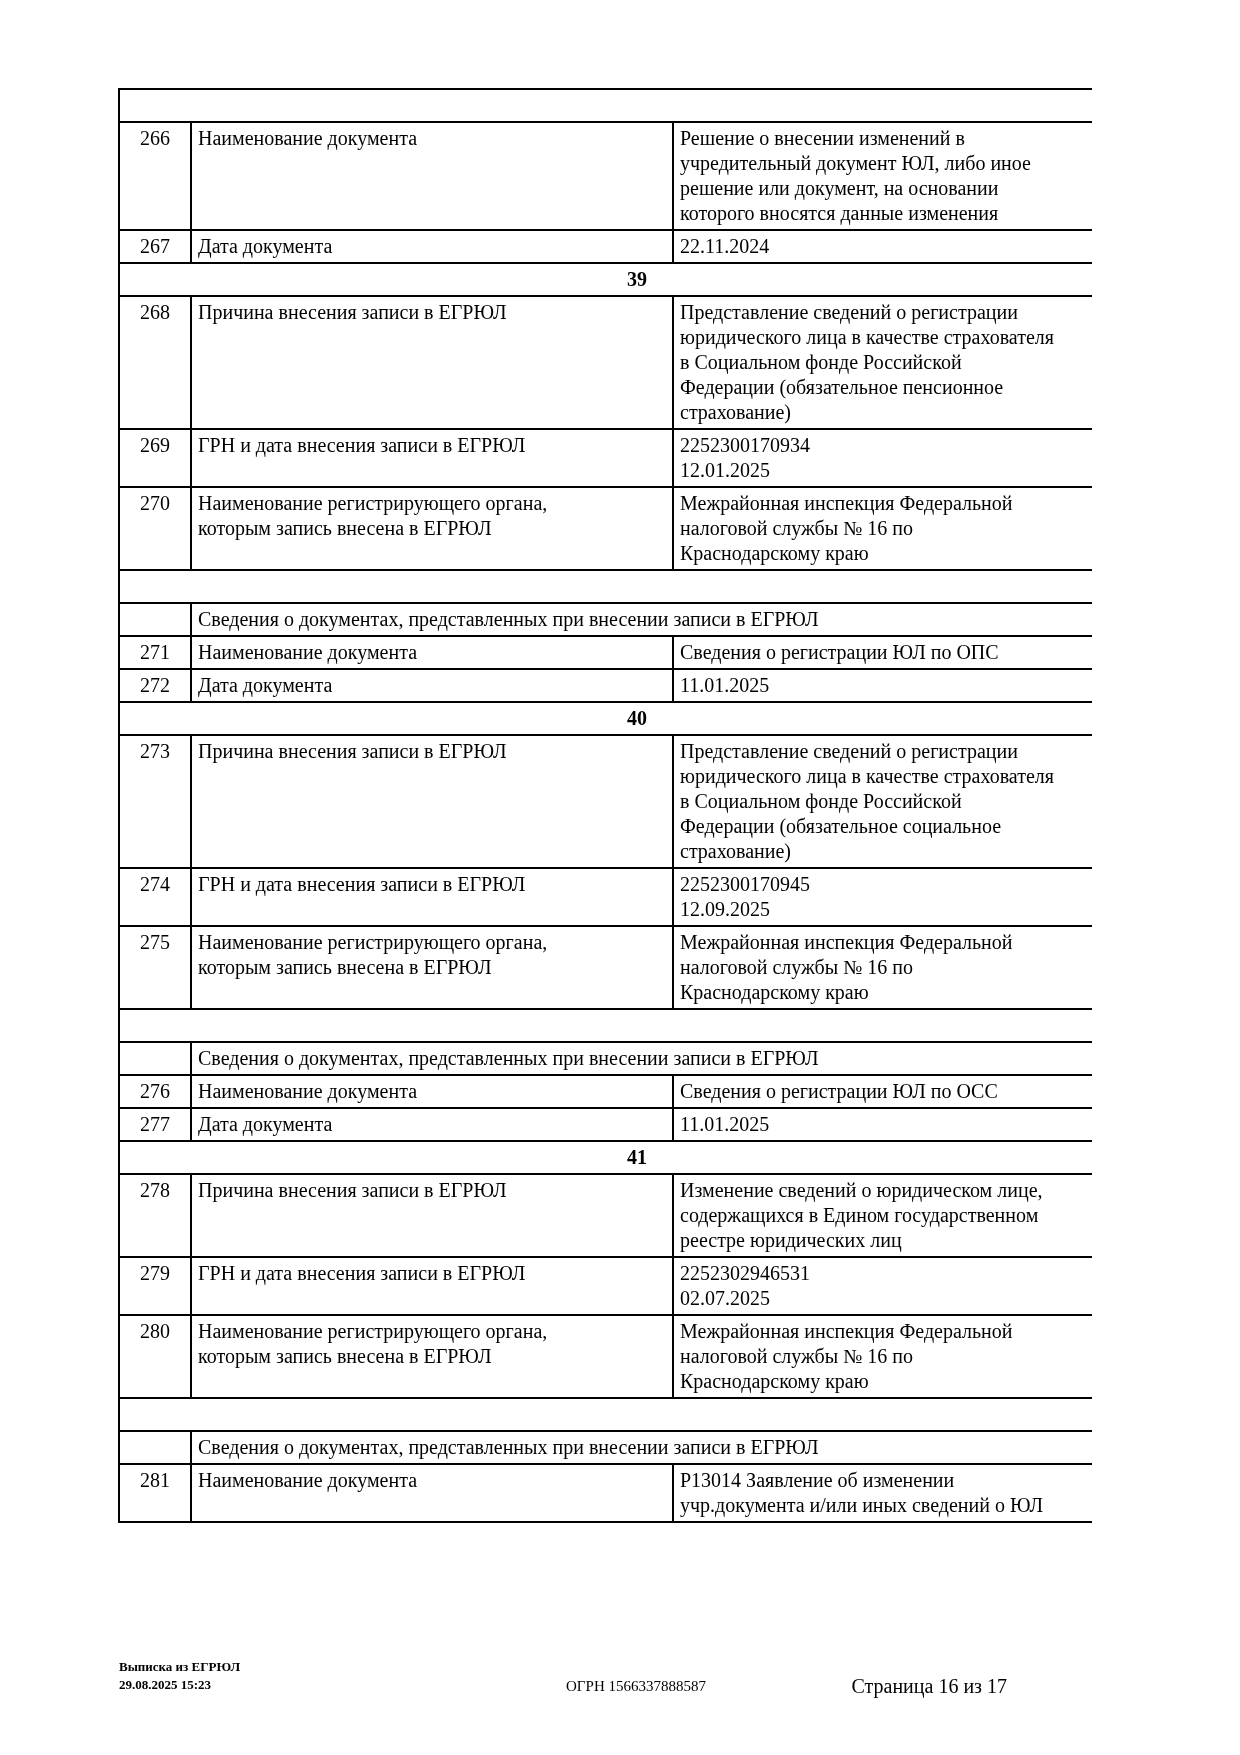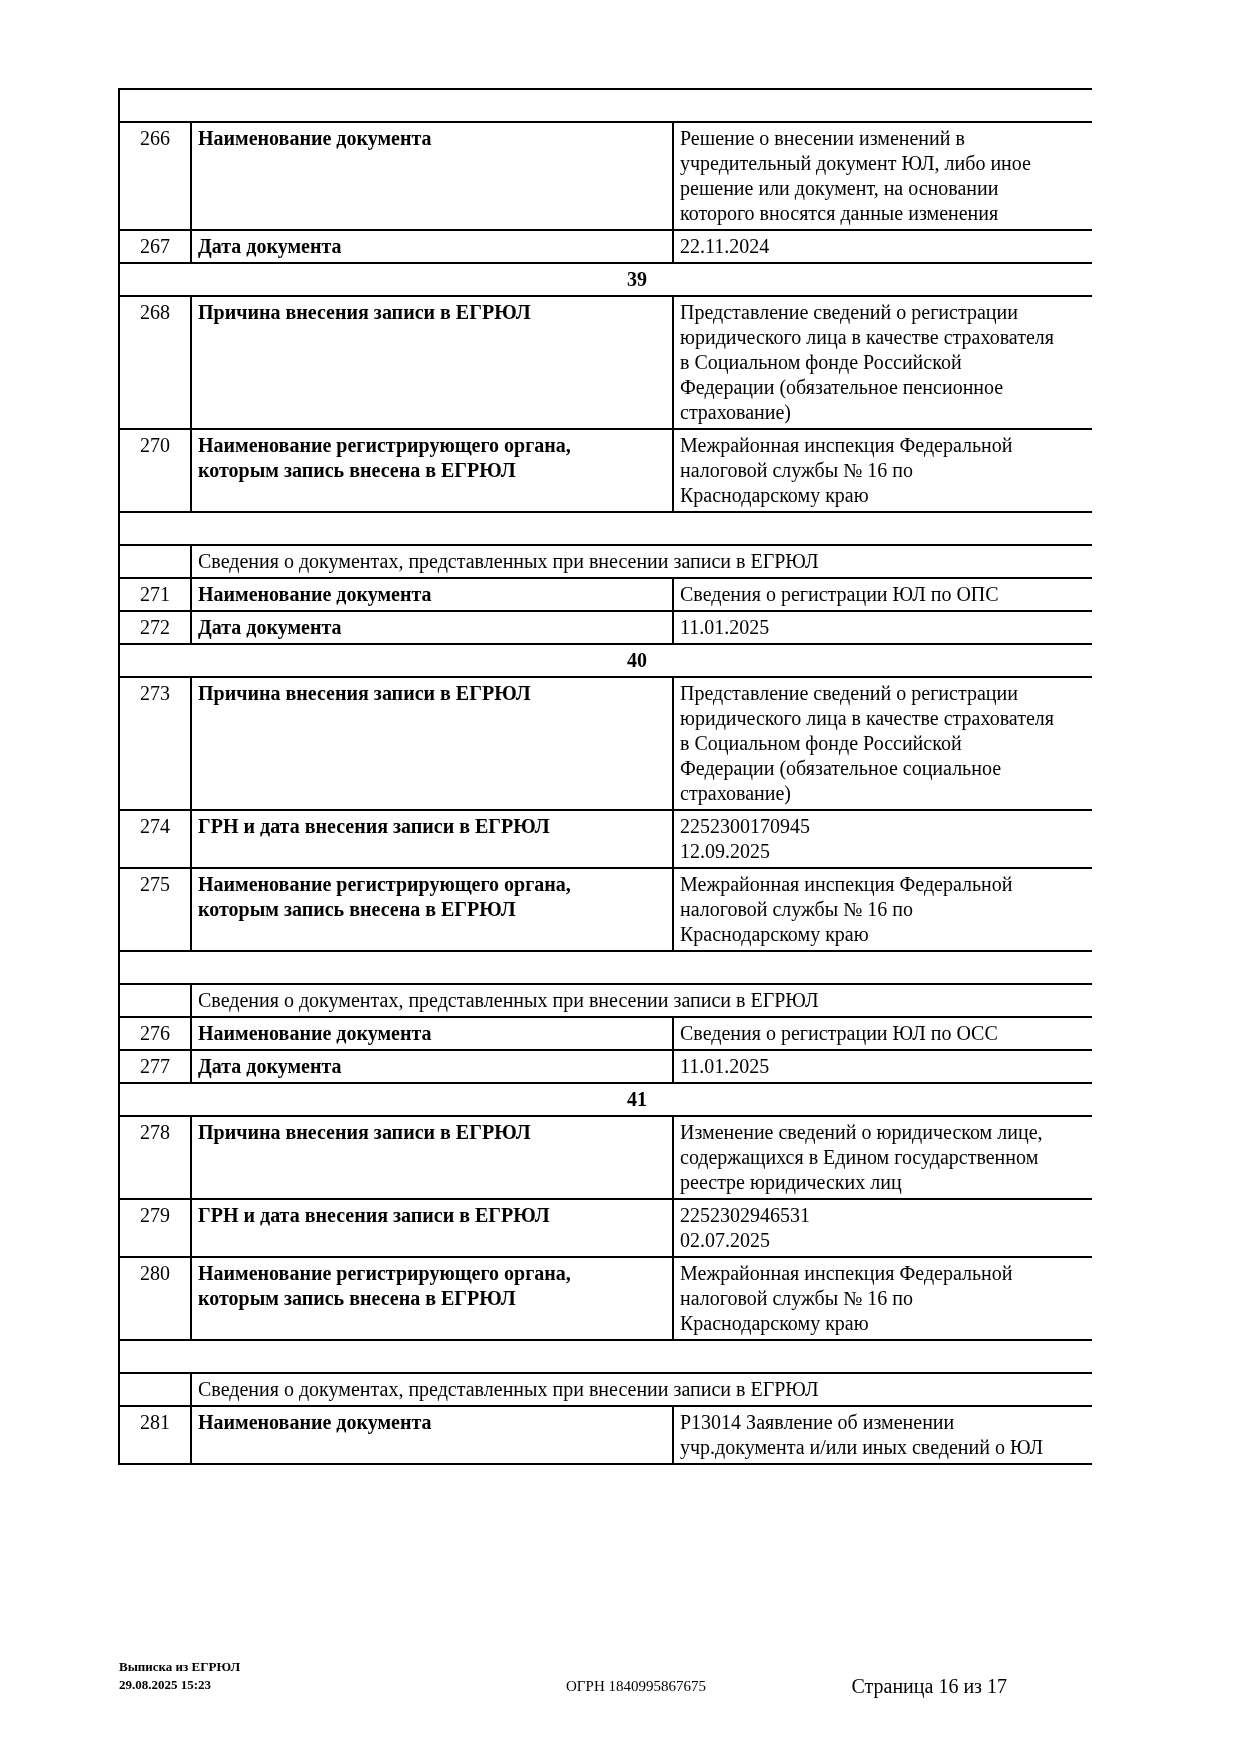--- a/index.html
+++ b/index.html
@@ -28,21 +28,21 @@
     padding: 3px 6px;
     overflow: hidden;
   }
   td.c-num {
     text-align: center;
     padding: 3px 2px;
   }
   td.c-label, td.c-value {
     white-space: pre-line;
   }
-  td.c-label { padding-left: 5px; font-weight: bold; }
+  td.c-label { padding-left: 5px; }
   td.c-value { padding-left: 5px; border-radius: 12px; }
   tr.spacer td { height: 31px; padding: 0; }
   td.c-section {
     text-align: center;
     font-weight: bold;
     padding: 3px 0 5px 0;
   }
   td.c-subheader {
     padding: 5px 6px 6px 5px;
   }
@@ -111,20 +111,26 @@
       <tr>
         <td class="c-num">268</td>
         <td class="c-label">Причина внесения записи в ЕГРЮЛ</td>
         <td class="c-value">Представление сведений о регистрации
 юридического лица в качестве страхователя
 в Социальном фонде Российской
 Федерации (обязательное пенсионное
 страхование)</td>
       </tr>
 
+      <tr>
+        <td class="c-num">269</td>
+        <td class="c-label">ГРН и дата внесения записи в ЕГРЮЛ</td>
+        <td class="c-value">2252300170934
+12.01.2025</td>
+      </tr>
 
       <tr>
         <td class="c-num">270</td>
         <td class="c-label">Наименование регистрирующего органа,
 которым запись внесена в ЕГРЮЛ</td>
         <td class="c-value">Межрайонная инспекция Федеральной
 налоговой службы № 16 по
 Краснодарскому краю</td>
       </tr>
 
@@ -243,16 +249,16 @@
         <td class="c-value">Р13014 Заявление об изменении
 учр.документа и/или иных сведений о ЮЛ</td>
       </tr>
     </tbody>
   </table>
 
   <div class="footer-left">
     <div>Выписка из ЕГРЮЛ</div>
     <div>29.08.2025 15:23</div>
   </div>
-  <div class="footer-center">ОГРН 1840995867675</div>
+  <div class="footer-center">ОГРН 1566337888587</div>
   <div class="footer-right">Страница 16 из 17</div>
 
 </div>
 
 </body></html>

